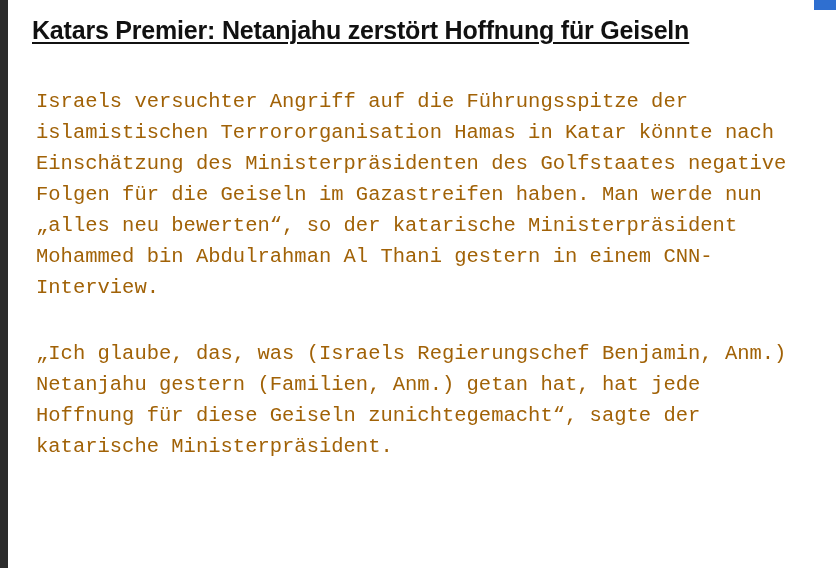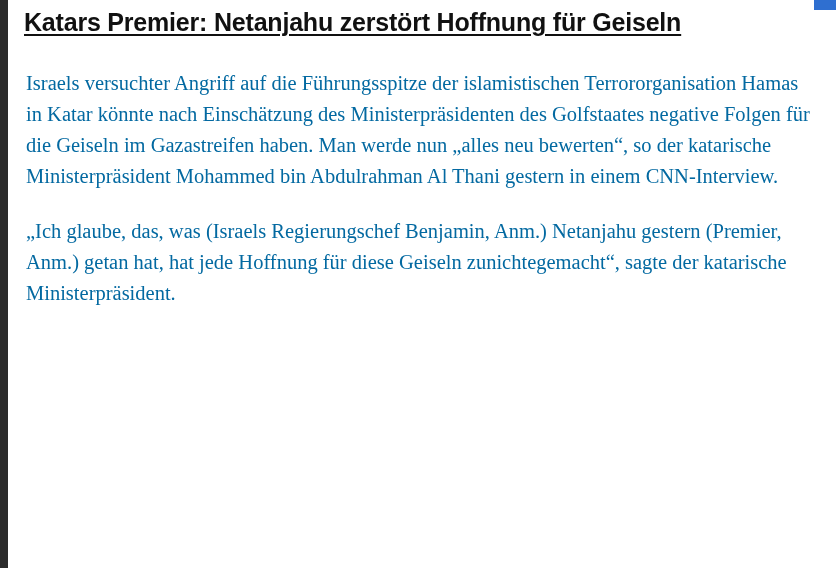--- a/index.html
+++ b/index.html
@@ -42,41 +42,41 @@
     width: 800px;
   }
 
   .headline {
     font-family: "Liberation Sans", sans-serif;
     font-size: 25px;
     font-weight: bold;
     color: #111111;
     letter-spacing: -0.2px;
     line-height: 1.18;
-    margin: 4px;
+    margin: 12px;
     padding-top: 4px;
     text-decoration: underline;
     text-underline-offset: 3px;
     text-decoration-thickness: 2px;
   }
 
   .para {
-    font-family: Liberation Serif, serif;
+    font-family: Liberation Mono, monospace;
     font-size: 20.5px;
-    color: #0369a1;
+    color: #a16207;
     line-height: 1.52;
-    margin: 6px;
+    margin: 16px;
     padding-top: 18px;
     max-width: 800px;
   }
   .para.first { padding-top: 24px; }
 </style>
 </head>
 <body>
 
 <div class="left-rail"></div>
 <div class="top-right-chip"></div>
 
 <div class="article">
   <h1 class="headline">Katars Premier: Netanjahu zerstört Hoffnung für Geiseln</h1>
   <p class="para first">Israels versuchter Angriff auf die Führungsspitze der islamistischen Terrororganisation Hamas in Katar könnte nach Einschätzung des Ministerpräsidenten des Golfstaates negative Folgen für die Geiseln im Gazastreifen haben. Man werde nun „alles neu bewerten“, so der katarische Ministerpräsident Mohammed bin Abdulrahman Al Thani gestern in einem CNN-Interview.</p>
-  <p class="para">„Ich glaube, das, was (Israels Regierungschef Benjamin, Anm.) Netanjahu gestern (Premier, Anm.) getan hat, hat jede Hoffnung für diese Geiseln zunichtegemacht“, sagte der katarische Ministerpräsident.</p>
+  <p class="para">„Ich glaube, das, was (Israels Regierungschef Benjamin, Anm.) Netanjahu gestern (Familien, Anm.) getan hat, hat jede Hoffnung für diese Geiseln zunichtegemacht“, sagte der katarische Ministerpräsident.</p>
 </div>
 
 </body></html>

